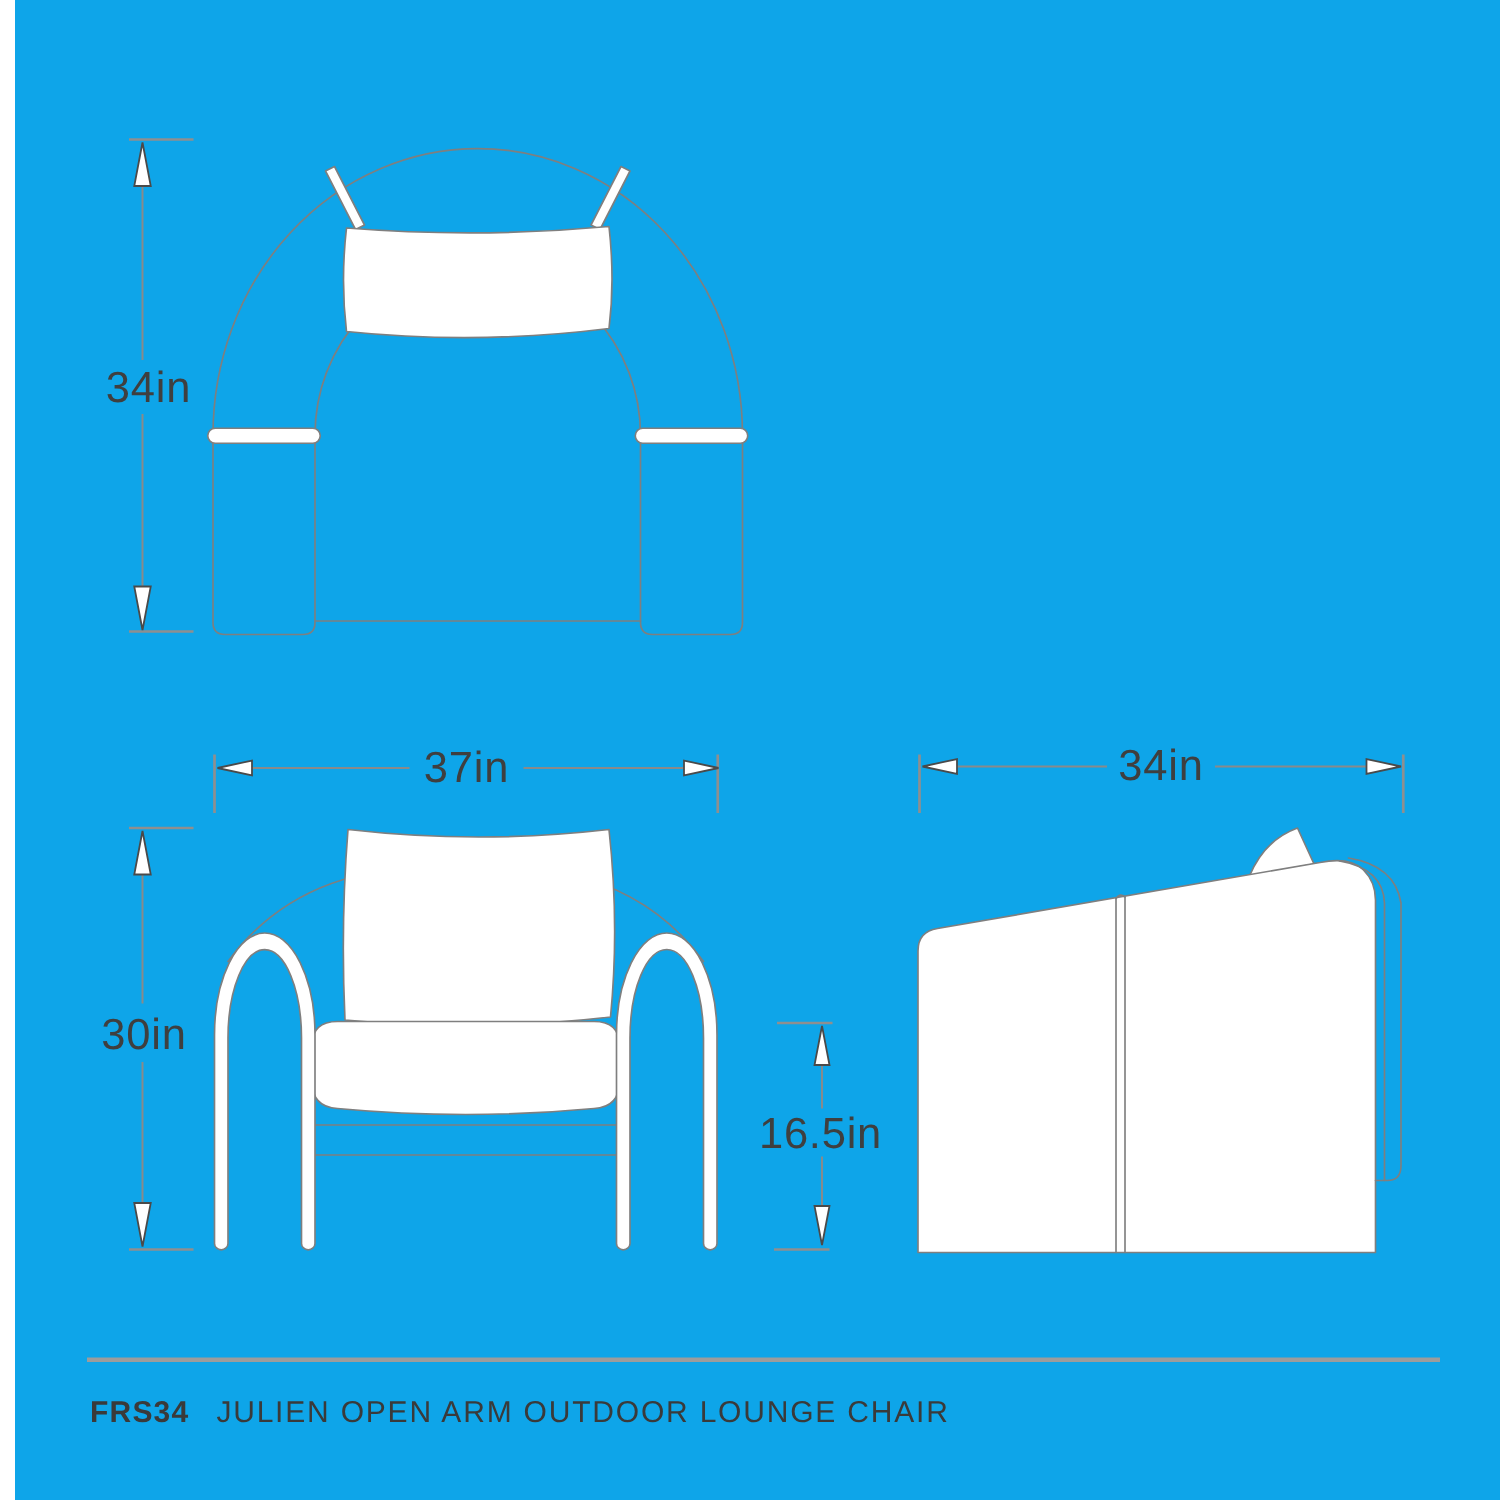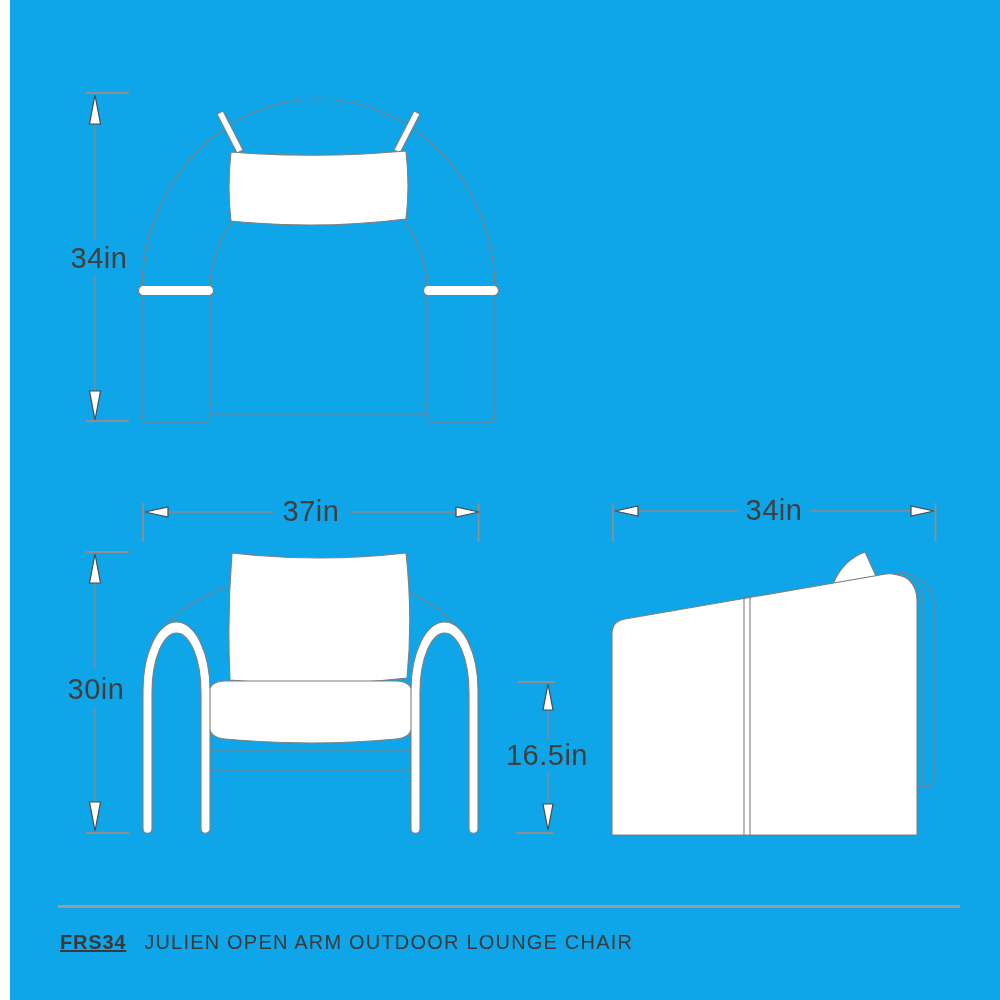--- a/index.html
+++ b/index.html
@@ -9,21 +9,21 @@
   .o{fill:none;stroke:#7f7f7f;stroke-width:1.1;stroke-linejoin:round;stroke-linecap:round;}
   .w{fill:#ffffff;stroke:#7f7f7f;stroke-width:1.1;stroke-linejoin:round;}
   .dim{stroke:#8a8a8a;stroke-width:1.3;fill:none;}
   .cap{stroke:#8f8f8f;stroke-width:1.8;fill:none;}
   .arrow{fill:#ffffff;stroke:#4a4a4a;stroke-width:1.2;stroke-linejoin:miter;}
   .dimtext{fill:#3f3f3f;font-size:29px;letter-spacing:0.5px;text-anchor:middle;
            font-family:"Liberation Sans", sans-serif;}
   .footer-rule{position:absolute;left:48px;top:905px;width:902px;height:2.5px;background:#9c9c9c;}
   .footer-left{position:absolute;left:50px;top:931px;font-size:20px;color:#3a3a3a;
                letter-spacing:1.2px;white-space:nowrap;}
-  .footer-left .sku{font-weight:bold;margin-right:18px;letter-spacing:0.8px;text-decoration:underline;}
+  .footer-left .sku{font-weight:bold;margin-right:18px;letter-spacing:0.8px;}
   .footer-brand{position:absolute;right:40px;top:929px;font-size:22px;color:#333333;
                 letter-spacing:9px;white-space:nowrap;}
 </style>
 </head>
 <body>
 
 <div id="sheet">
 
   <svg width="1000" height="1000" viewBox="0 0 1000 1000">
 

